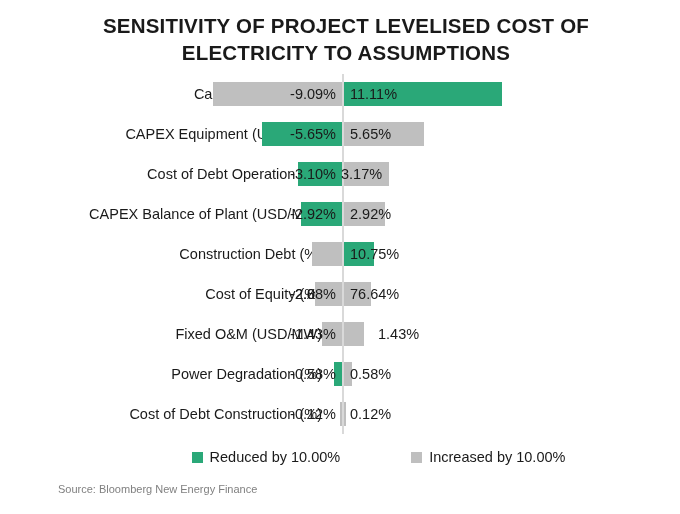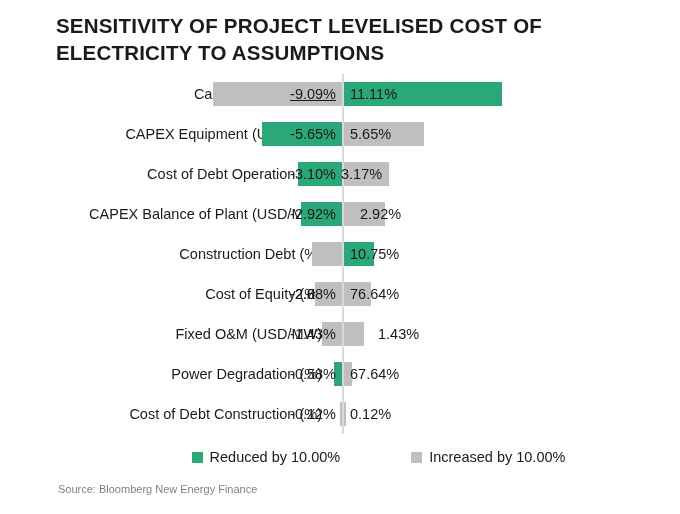--- a/index.html
+++ b/index.html
@@ -24,20 +24,21 @@
     position: absolute;
     left: 56px;
     top: 12px;
     width: 580px;
     font-size: 20.5px;
     font-weight: bold;
     letter-spacing: 0.2px;
     line-height: 1.32;
     color: #1a1a1a;
     text-transform: uppercase;
+    text-align: center;
   }
   .chart-area {
     position: absolute;
     left: 56px;
     top: 74px;
     width: 600px;
     height: 360px;
   }
   .row {
     position: relative;
@@ -128,21 +129,21 @@
   <div class="title">SENSITIVITY OF PROJECT LEVELISED COST OF ELECTRICITY TO ASSUMPTIONS</div>
 
   <div class="chart-area">
     <div class="axis-line"></div>
     <div id="rows">
         <div class="row">
           <div class="row-label">Capacity Factor (%)</div>
           <div class="row-plot">
             <div class="bar" style="background: rgb(191, 191, 191); left: -119.078px; width: 129.078px;"></div>
             <div class="bar" style="background: rgb(42, 168, 120); left: 12px; width: 157.762px;"></div>
-            <div class="bar-val val-neg" style="left: -110px; width: 114px; text-decoration: underline;">-9.09%</div>
+            <div class="bar-val val-neg" style="left: -110px; width: 114px;">-9.09%</div>
             <div class="bar-val val-pos" style="left: 18px;">11.11%</div>
           </div>
         </div>
         <div class="row">
           <div class="row-label">CAPEX Equipment (USD/MW)</div>
           <div class="row-plot">
             <div class="bar" style="background: rgb(42, 168, 120); left: -70.23px; width: 80.23px;"></div>
             <div class="bar" style="background: rgb(191, 191, 191); left: 12px; width: 80.23px;"></div>
             <div class="bar-val val-neg" style="left: -110px; width: 114px;">-5.65%</div>
             <div class="bar-val val-pos" style="left: 18px;">5.65%</div>
@@ -156,21 +157,21 @@
             <div class="bar-val val-neg" style="left: -110px; width: 114px;">-3.10%</div>
             <div class="bar-val val-pos" style="left: 9px;">3.17%</div>
           </div>
         </div>
         <div class="row">
           <div class="row-label">CAPEX Balance of Plant (USD/MW)</div>
           <div class="row-plot">
             <div class="bar" style="background: rgb(42, 168, 120); left: -31.464px; width: 41.464px;"></div>
             <div class="bar" style="background: rgb(191, 191, 191); left: 12px; width: 41.464px;"></div>
             <div class="bar-val val-neg" style="left: -110px; width: 114px;">-2.92%</div>
-            <div class="bar-val val-pos" style="left: 28px;">2.92%</div>
+            <div class="bar-val val-pos" style="left: 18px;">2.92%</div>
           </div>
         </div>
         <div class="row">
           <div class="row-label">Construction Debt (%)</div>
           <div class="row-plot">
             <div class="bar" style="background: rgb(191, 191, 191); left: -19.536px; width: 29.536px;"></div>
             <div class="bar" style="background: rgb(42, 168, 120); left: 12px; width: 29.536px;"></div>
             <div class="bar-val val-neg" style="left: -110px; width: 114px; margin-top: 40px;">-2.08%</div>
             <div class="bar-val val-pos" style="left: 18px;">10.75%</div>
           </div>
@@ -192,21 +193,21 @@
             <div class="bar-val val-neg" style="left: -110px; width: 114px;">-1.43%</div>
             <div class="bar-val val-pos" style="left: 18px; margin-left: 28px;">1.43%</div>
           </div>
         </div>
         <div class="row">
           <div class="row-label">Power Degradation (%)</div>
           <div class="row-plot">
             <div class="bar" style="background: rgb(42, 168, 120); left: 1.764px; width: 8.236px;"></div>
             <div class="bar" style="background: rgb(191, 191, 191); left: 12px; width: 8.236px;"></div>
             <div class="bar-val val-neg" style="left: -110px; width: 114px;">-0.58%</div>
-            <div class="bar-val val-pos" style="left: 18px;">67.64%</div>
+            <div class="bar-val val-pos" style="left: 18px;">0.58%</div>
           </div>
         </div>
         <div class="row">
           <div class="row-label">Cost of Debt Construction (%)</div>
           <div class="row-plot">
             <div class="bar" style="background: rgb(191, 191, 191); left: 8px; width: 2px;"></div>
             <div class="bar" style="background: rgb(191, 191, 191); left: 12px; width: 2px;"></div>
             <div class="bar-val val-neg" style="left: -110px; width: 114px;">-0.12%</div>
             <div class="bar-val val-pos" style="left: 18px;">0.12%</div>
           </div>

